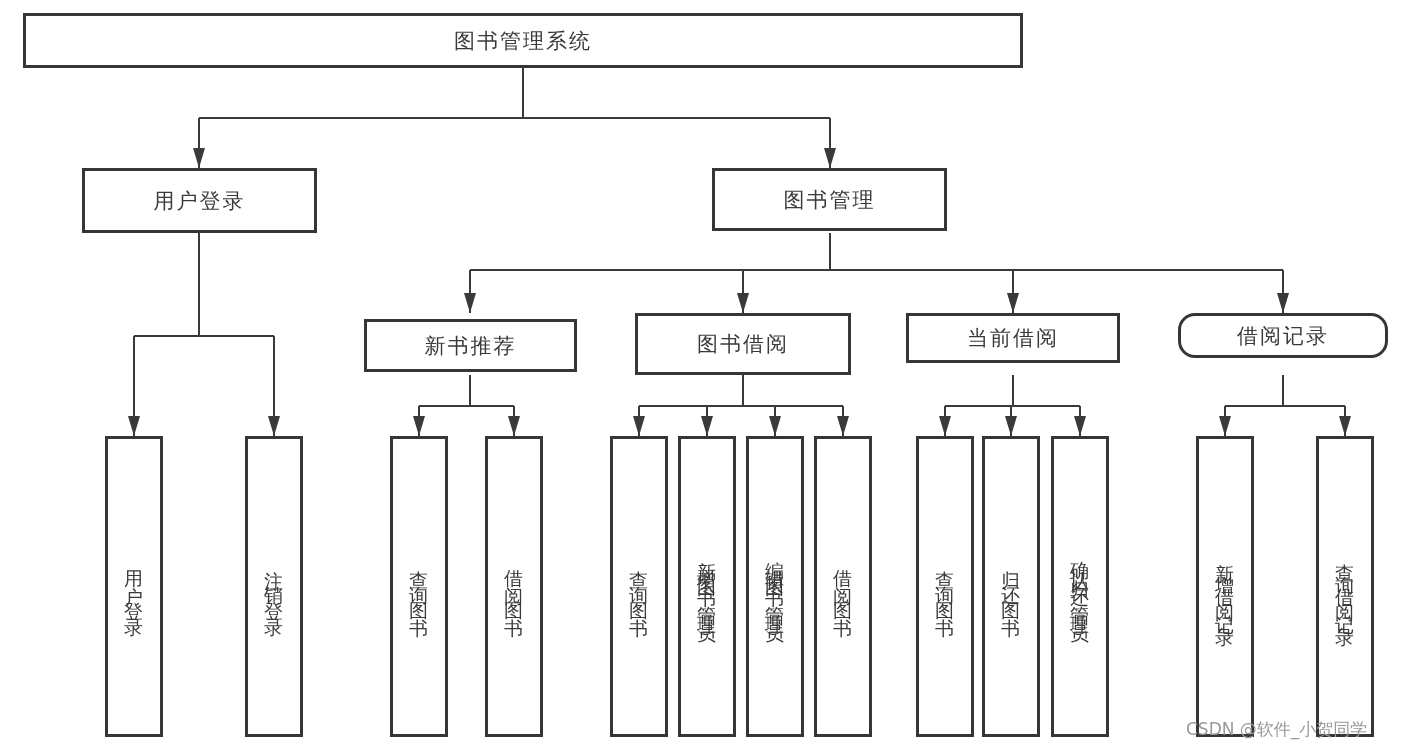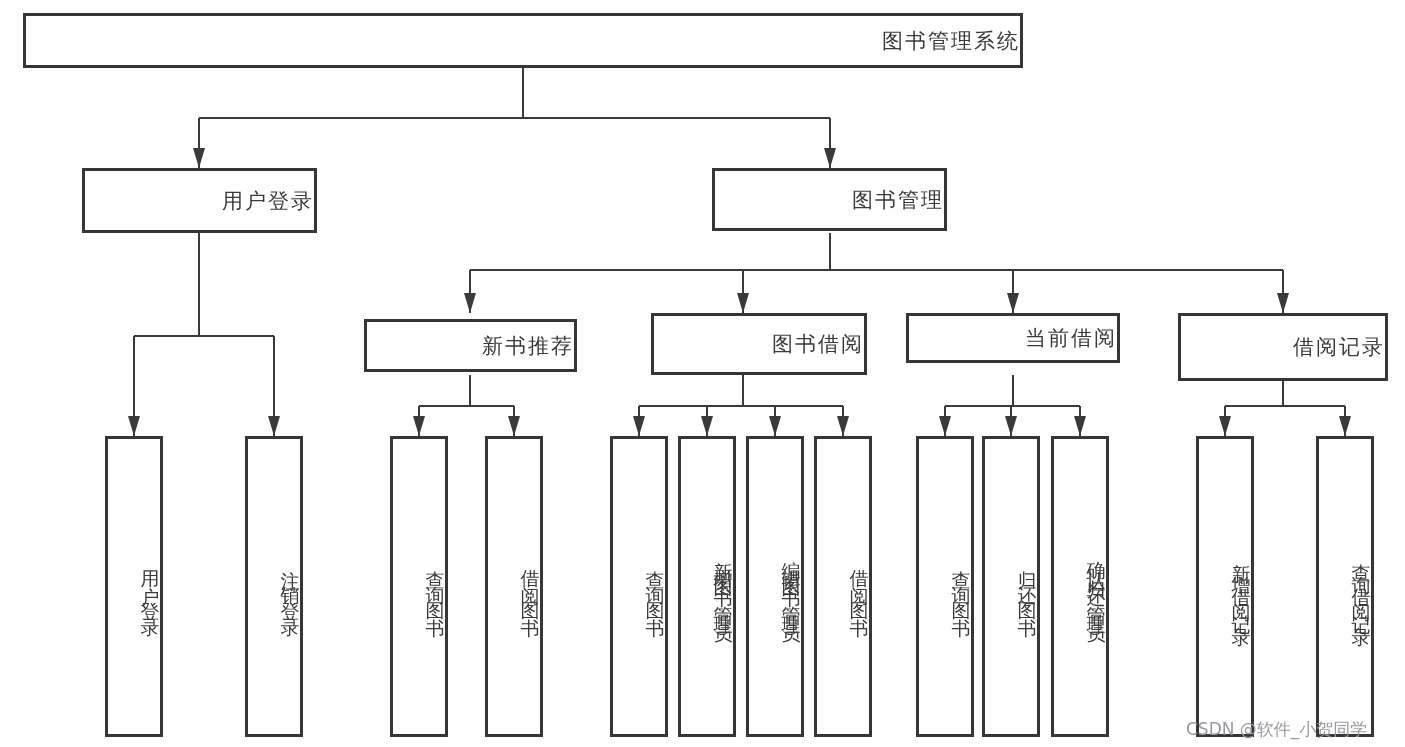--- a/index.html
+++ b/index.html
@@ -20,21 +20,21 @@
     left: 0; top: 0;
     width: 1405px; height: 747px;
   }
   .box {
     position: absolute;
     box-sizing: border-box;
     border: 3px solid #363636;
     background: #ffffff;
     display: flex;
     align-items: center;
-    justify-content: flex-end;
+    justify-content: center;
     color: #3a3a3a;
   }
   .h-box {
     font-size: 21px;
     letter-spacing: 2px;
     white-space: nowrap;
   }
   .v-box {
     top: 436px;
     width: 58px;
@@ -51,23 +51,23 @@
   .ls6 { letter-spacing: 13px; }
   .ls9 { letter-spacing: 9px; }
 
   
   #node-root        { left: 23px;   top: 13px;  width: 1000px; height: 55px; }
   
   #node-user-login  { left: 82px;   top: 168px; width: 235px;  height: 65px; }
   #node-book-mgmt   { left: 712px;  top: 168px; width: 235px;  height: 63px; }
   
   #node-new-book    { left: 364px;  top: 319px; width: 213px;  height: 53px; font-family: Liberation Mono, monospace; }
-  #node-book-borrow { left: 635px;  top: 313px; width: 216px;  height: 62px; margin-left: 16px; }
+  #node-book-borrow { left: 635px;  top: 313px; width: 216px;  height: 62px; }
   #node-current     { left: 906px;  top: 313px; width: 214px;  height: 50px; }
-  #node-records     { left: 1178px; top: 313px; width: 210px;  height: 68px; }
+  #node-records     { left: 1178px; top: 313px; width: 210px;  height: 45px; border-radius: 17px; }
   
   #leaf-ul-1 { left: 105px; }
   #leaf-ul-2 { left: 245px; }
   #leaf-nb-1 { left: 390px; }
   #leaf-nb-2 { left: 485px; }
   #leaf-bb-1 { left: 610px; }
   #leaf-bb-2 { left: 678px; }
   #leaf-bb-3 { left: 746px; }
   #leaf-bb-4 { left: 814px; }
   #leaf-cb-1 { left: 916px; }

